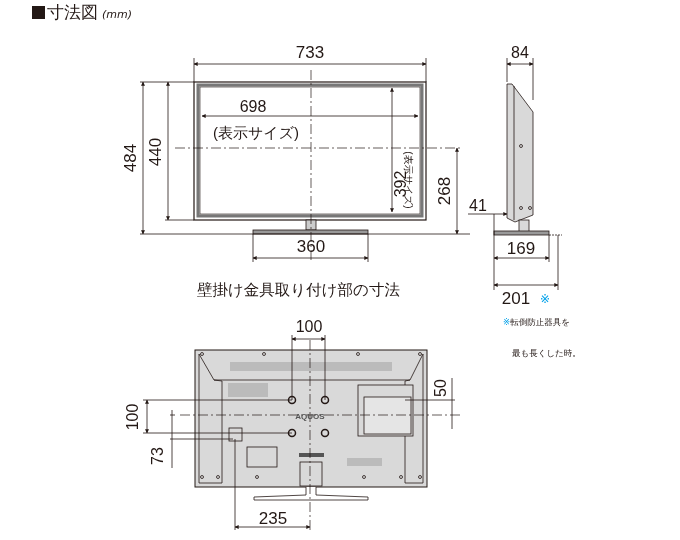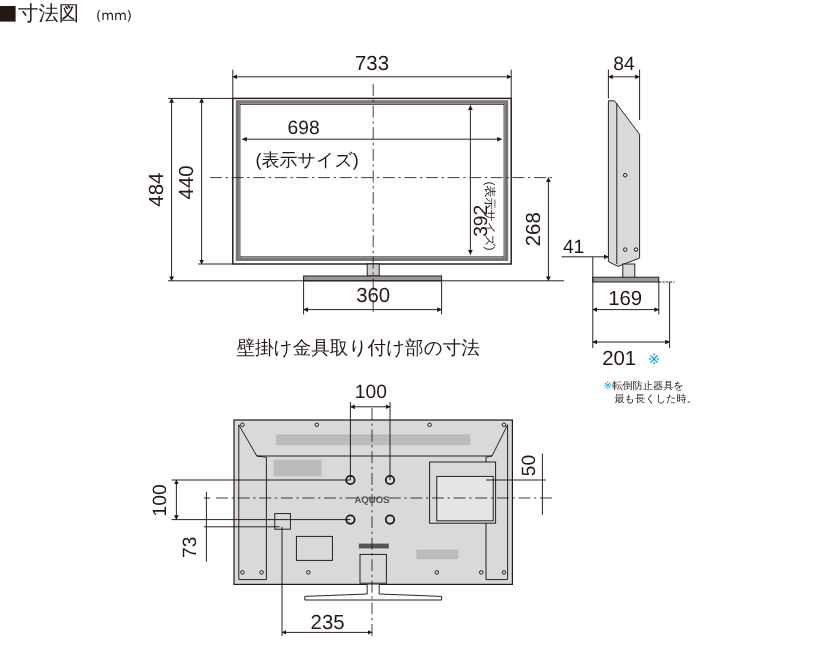--- a/index.html
+++ b/index.html
@@ -1,19 +1,19 @@
 <!DOCTYPE html>
 <html><head>
 <meta charset="utf-8">
 <style>
   html, body { margin:0; padding:0; background:#ffffff; }
   body { width:680px; height:540px; position:relative; overflow:hidden; font-family:"DejaVu Sans", sans-serif; color:#231815; }
-  .title { position:absolute; left:0; top:2px; font-size:17px; line-height:20px; display:flex; align-items:baseline; }
+  .title { position:absolute; left:0; top:2px; font-size:17px; line-height:20px; display:flex; align-items:baseline;padding-left:32px; }
   .title .sq { display:inline-block; width:13px; height:13px; background:#231815; margin-right:2px; position:relative; top:1px; }
-  .title .unit { font-size:11px; margin-left:14px; }
+  .title .unit { font-size:11px; margin-left:4px;font-style:italic; }
   svg { position:absolute; left:0; top:0; }
   .dim { font-family:"Liberation Sans", sans-serif; fill:#231815; }
   .note { position:absolute; font-size:8.5px; line-height:11px; color:#231815; }
   .note .mark { color:#00a0e9; }
   .wall-title { position:absolute; left:197px; top:280px; font-size:15.5px; color:#231815; }
 </style>
 </head>
 <body>
 
 <div class="title">
@@ -158,14 +158,14 @@
   <text class="dim" x="138" y="417" font-size="16" text-anchor="middle" transform="rotate(-90 138 417)">100</text>
   <text class="dim" x="163" y="456" font-size="16" text-anchor="middle" transform="rotate(-90 163 456)">73</text>
   <text class="dim" x="446" y="388" font-size="16" text-anchor="middle" transform="rotate(-90 446 388)">50</text>
   <text class="dim" x="273" y="524" font-size="17" text-anchor="middle">235</text>
 </svg>
 
 <div class="wall-title">壁掛け金具取り付け部の寸法</div>
 
 <div class="note" style="left:503px; top:317px;">
   <div><span class="mark">※</span><span>転倒防止器具を</span></div>
-  <div style="padding-left:9px;">最も長くした時。</div>
+  <div style="padding-left:9px;margin-top:20px;">最も長くした時。</div>
 </div>
 
 </body></html>

